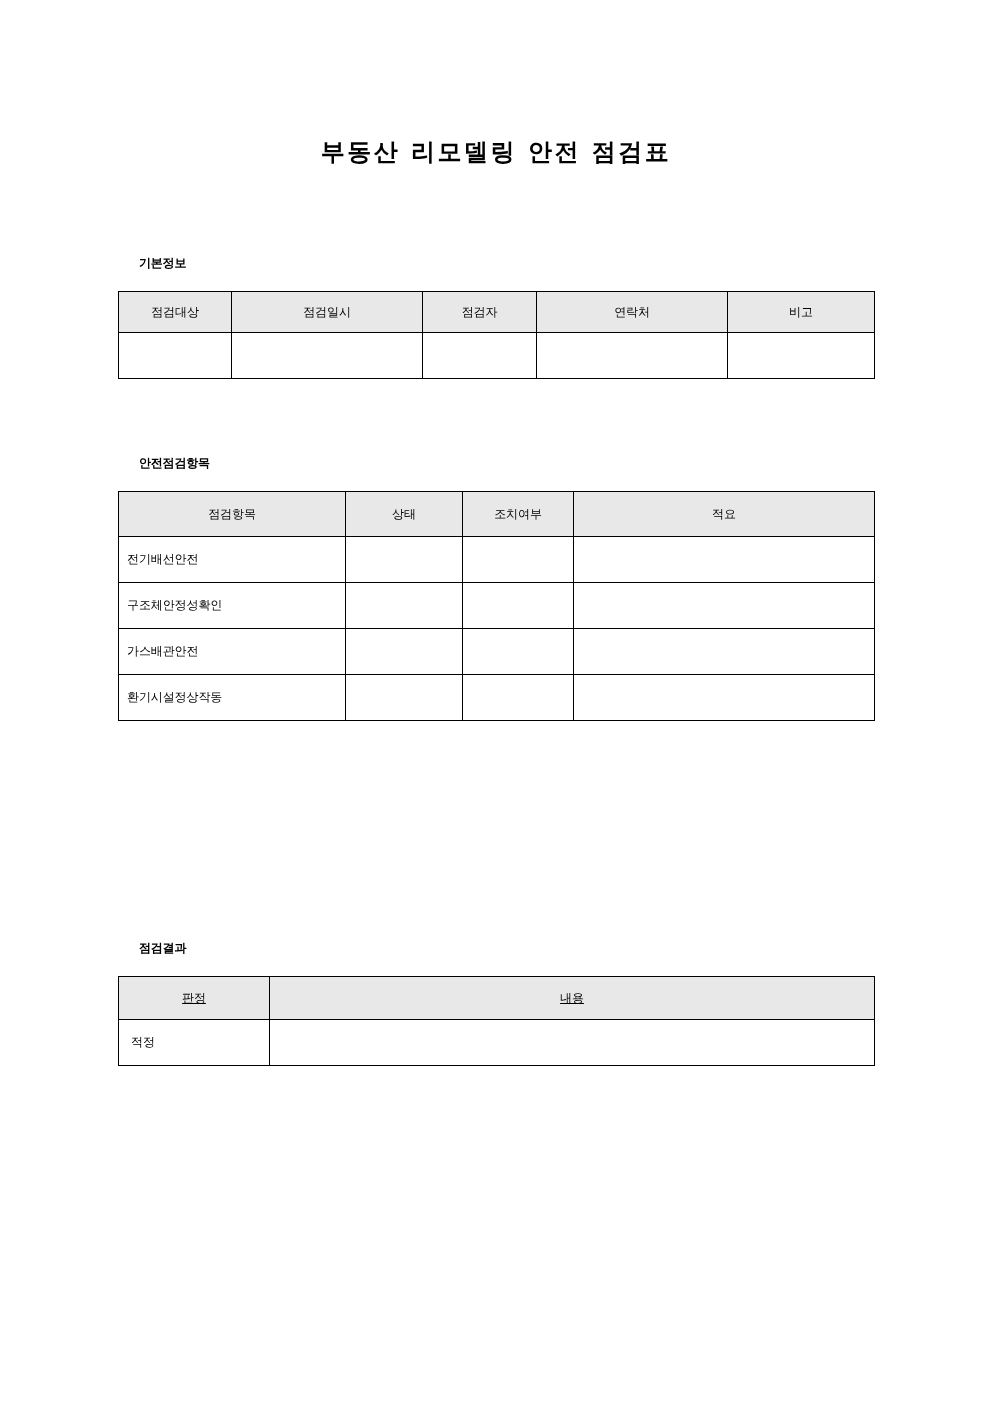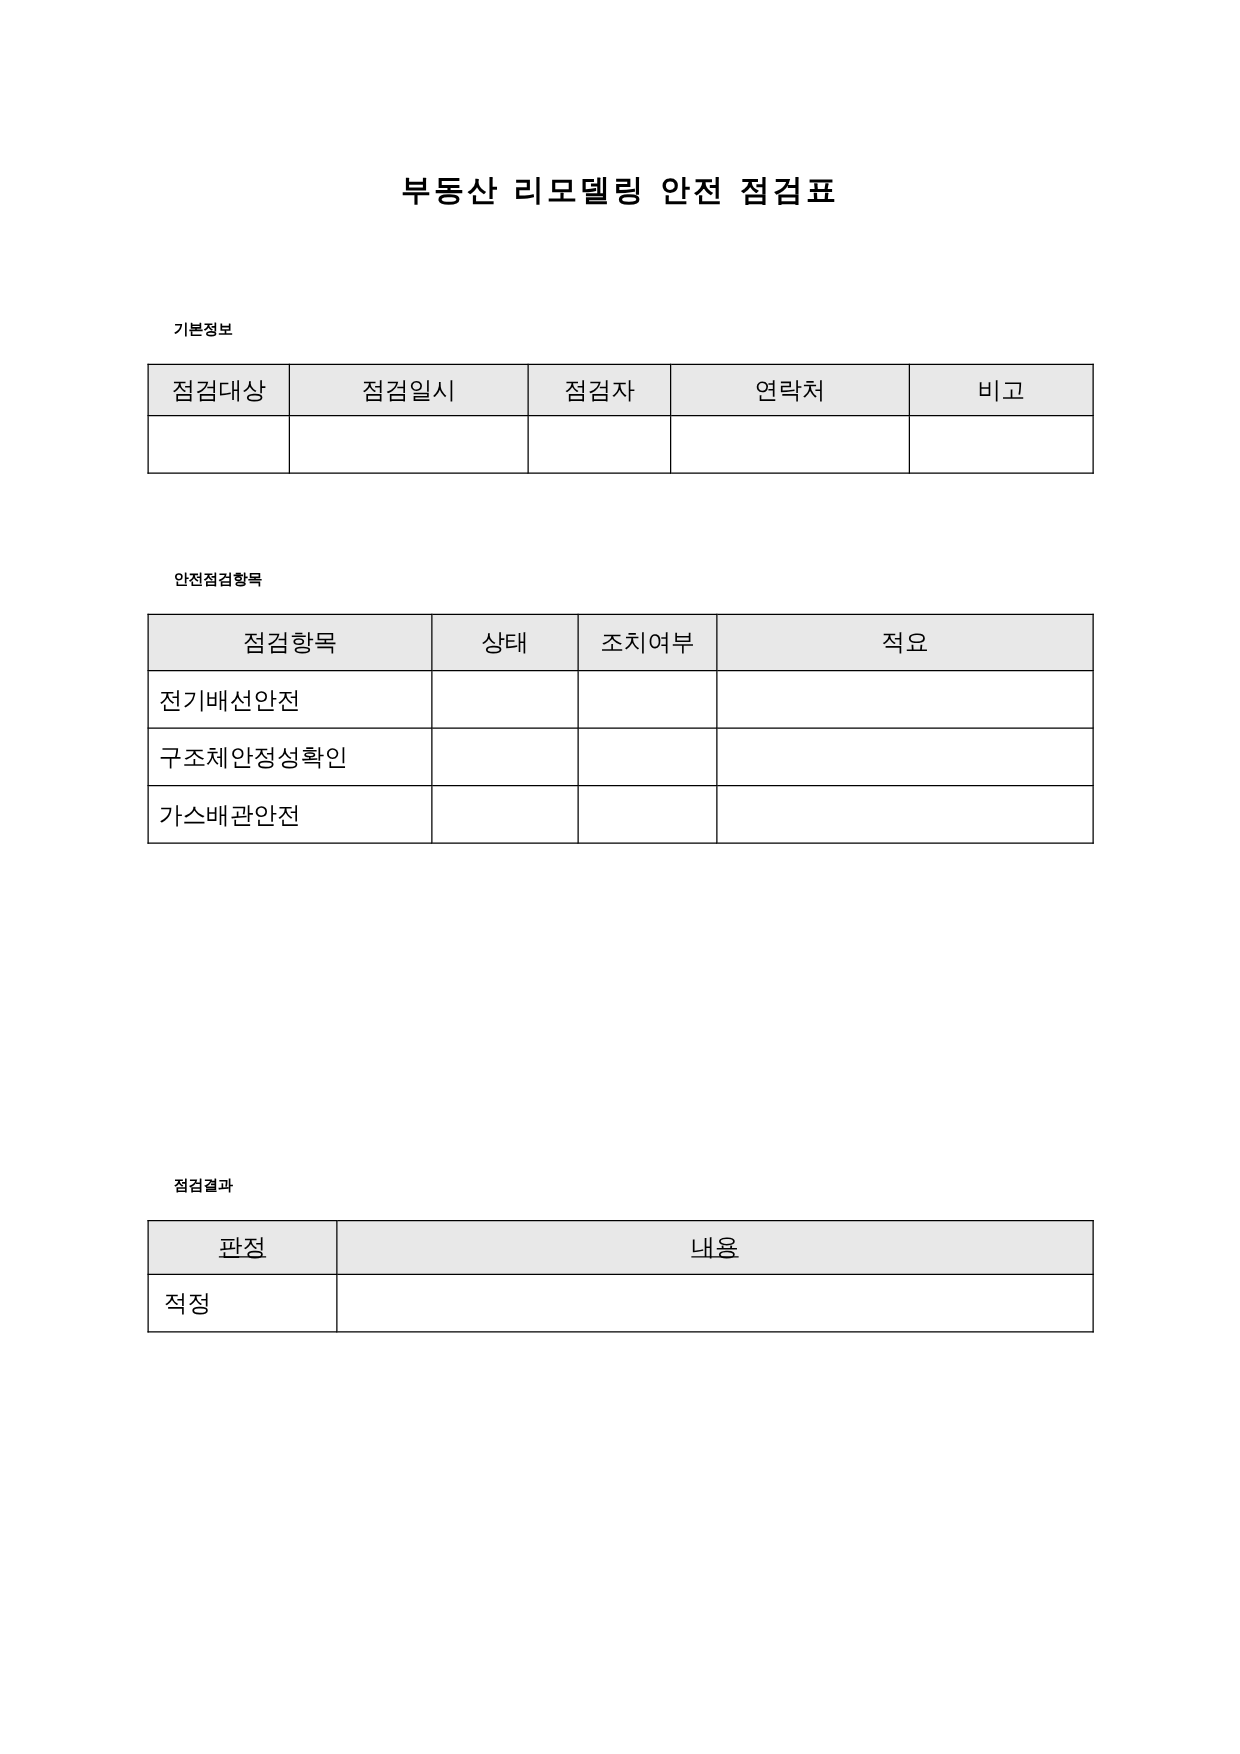--- a/index.html
+++ b/index.html
@@ -50,21 +50,21 @@
 
   table.grid {
     position: absolute;
     border-collapse: collapse;
     table-layout: fixed;
     left: 118px;
     width: 756px;
   }
   table.grid td, table.grid th {
     border: 1px solid #000000;
-    font-size: 19px;
+    font-size: 12px;
     font-weight: normal;
     color: #000000;
     padding: 0 8px;
     vertical-align: middle;
     letter-spacing: -0.1px;
     margin-left: 44px;
   }
   table.grid th {
     background: #e8e8e8;
     text-align: center;
@@ -166,20 +166,26 @@
         <td class="blank"></td>
         <td class="blank"></td>
         <td class="blank"></td>
       </tr>
       <tr>
         <td class="item">가스배관안전</td>
         <td class="blank"></td>
         <td class="blank"></td>
         <td class="blank"></td>
       </tr>
+      <tr>
+        <td class="item">환기시설정상작동</td>
+        <td class="blank"></td>
+        <td class="blank"></td>
+        <td class="blank"></td>
+      </tr>
     </tbody>
   </table>
 
   <div class="section-title sec3-title">점검결과</div>
 
   <table class="grid" id="table-result">
     <colgroup>
       <col class="c0">
         <col class="c1">
     </colgroup>

